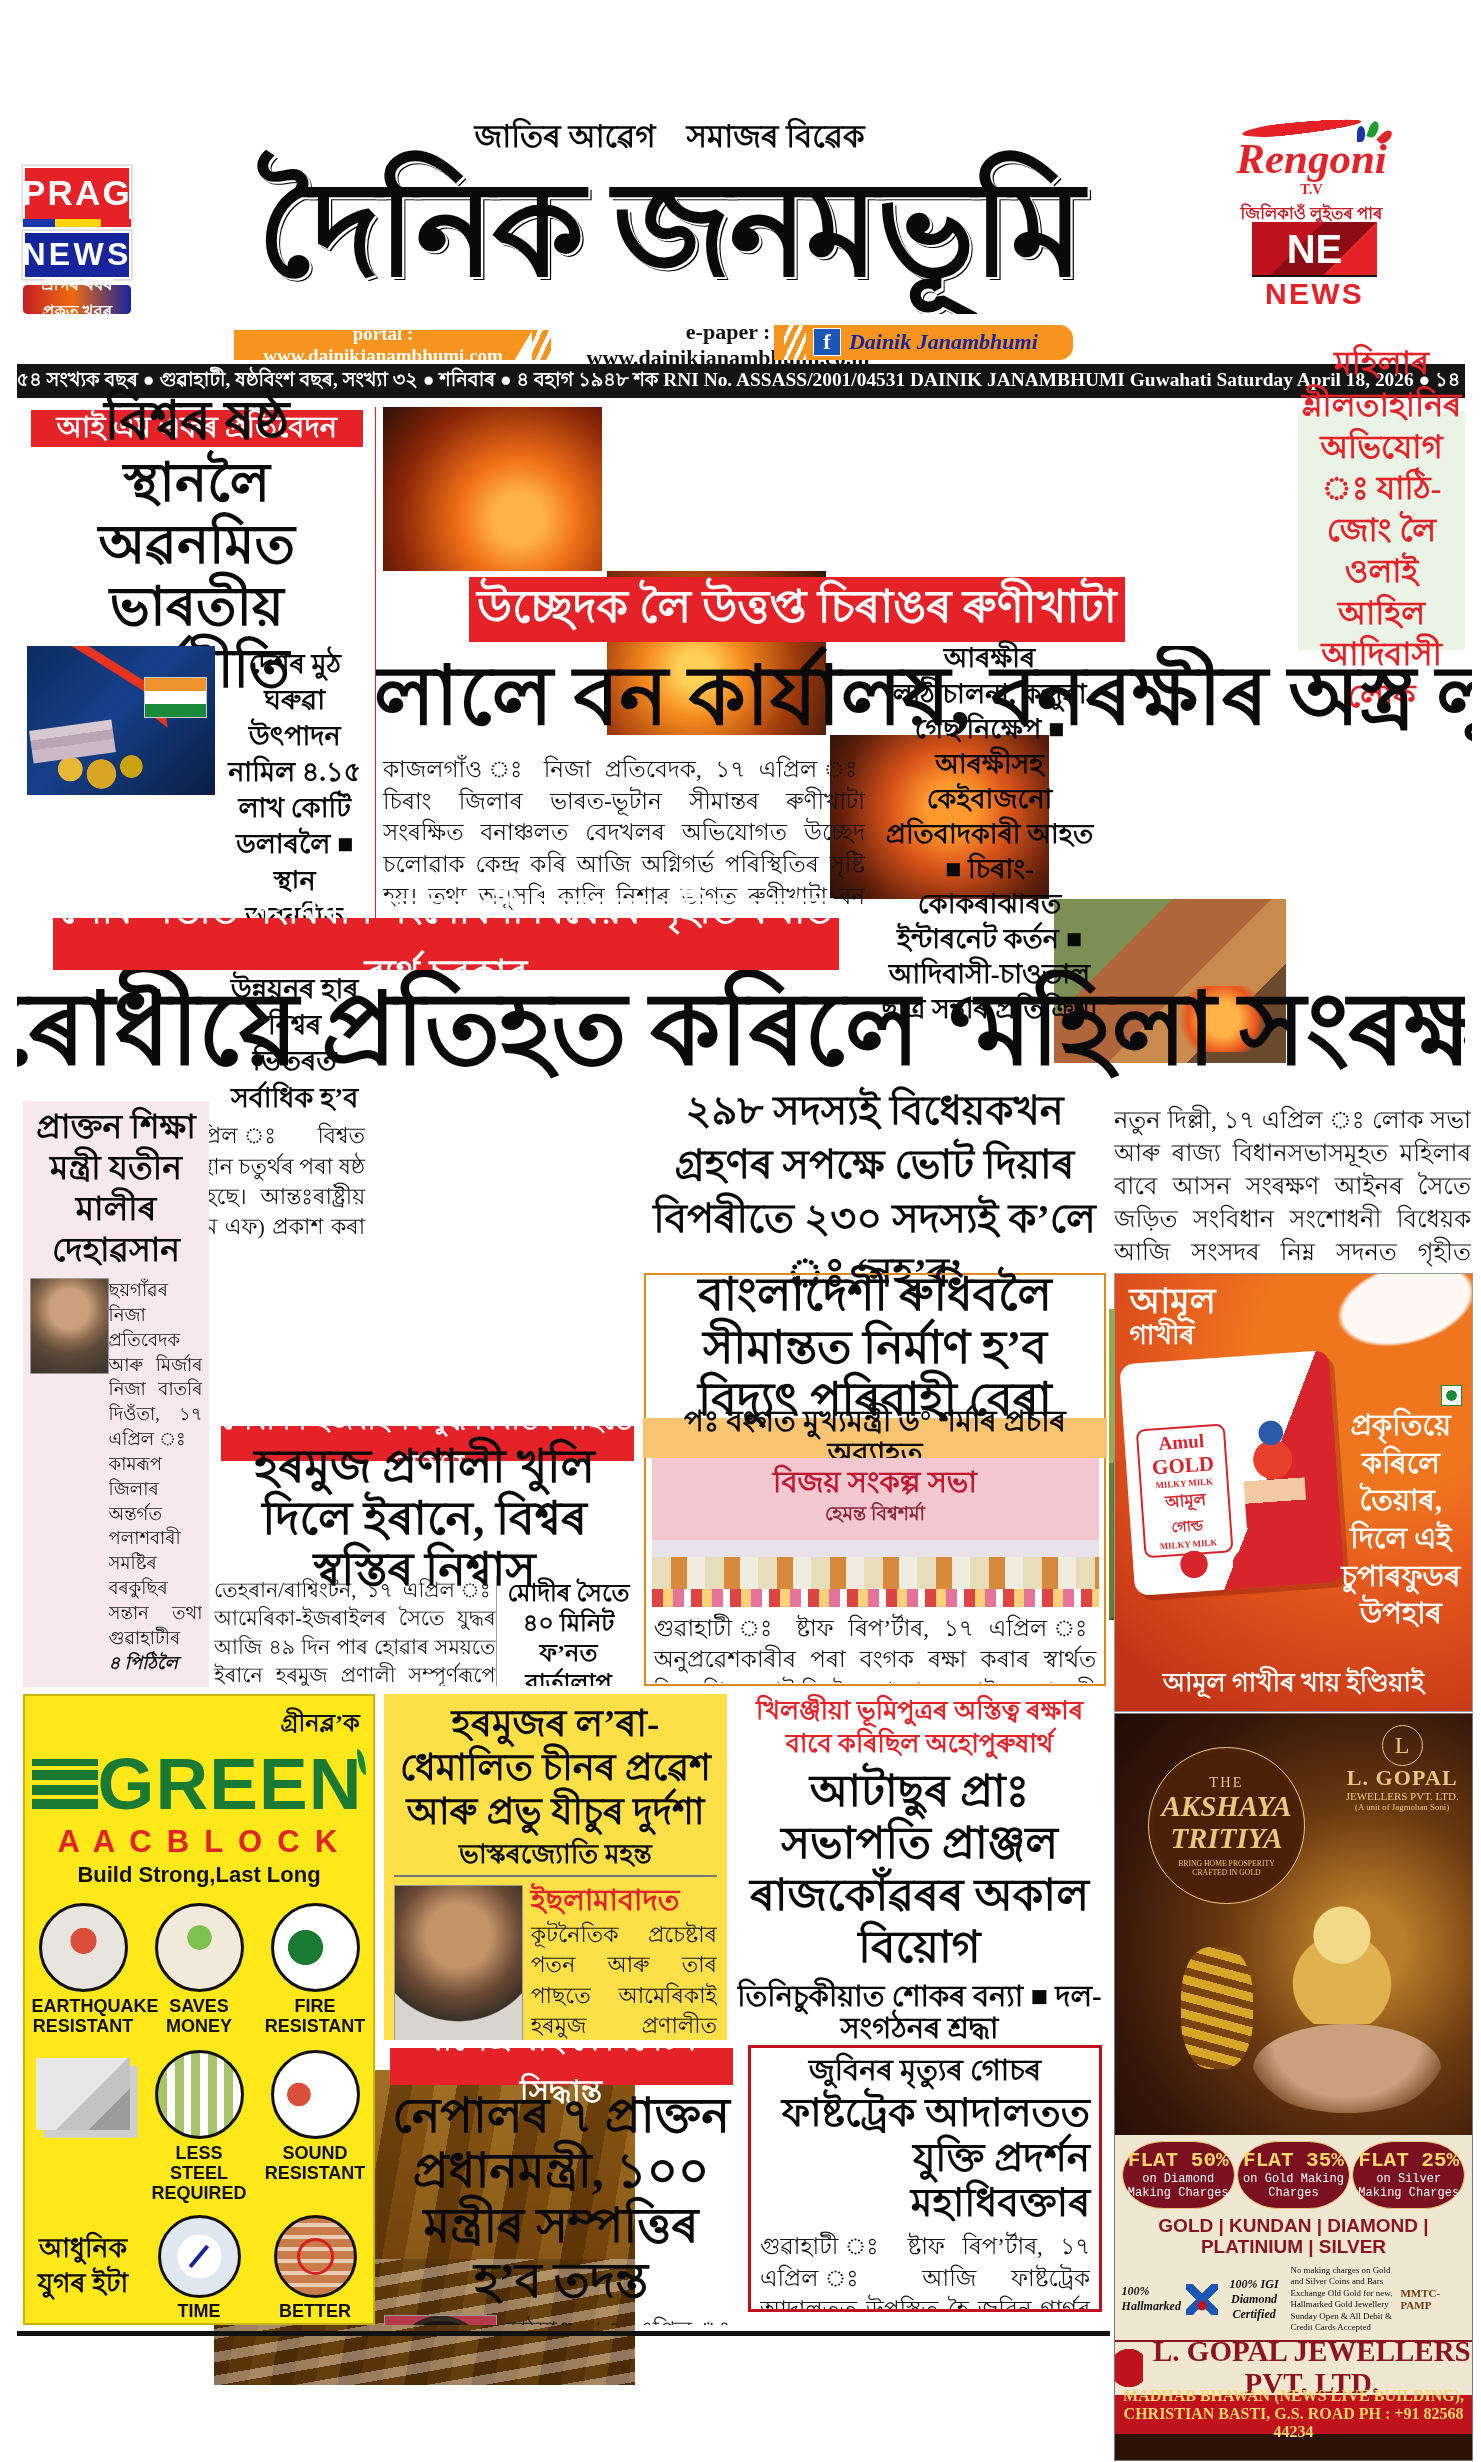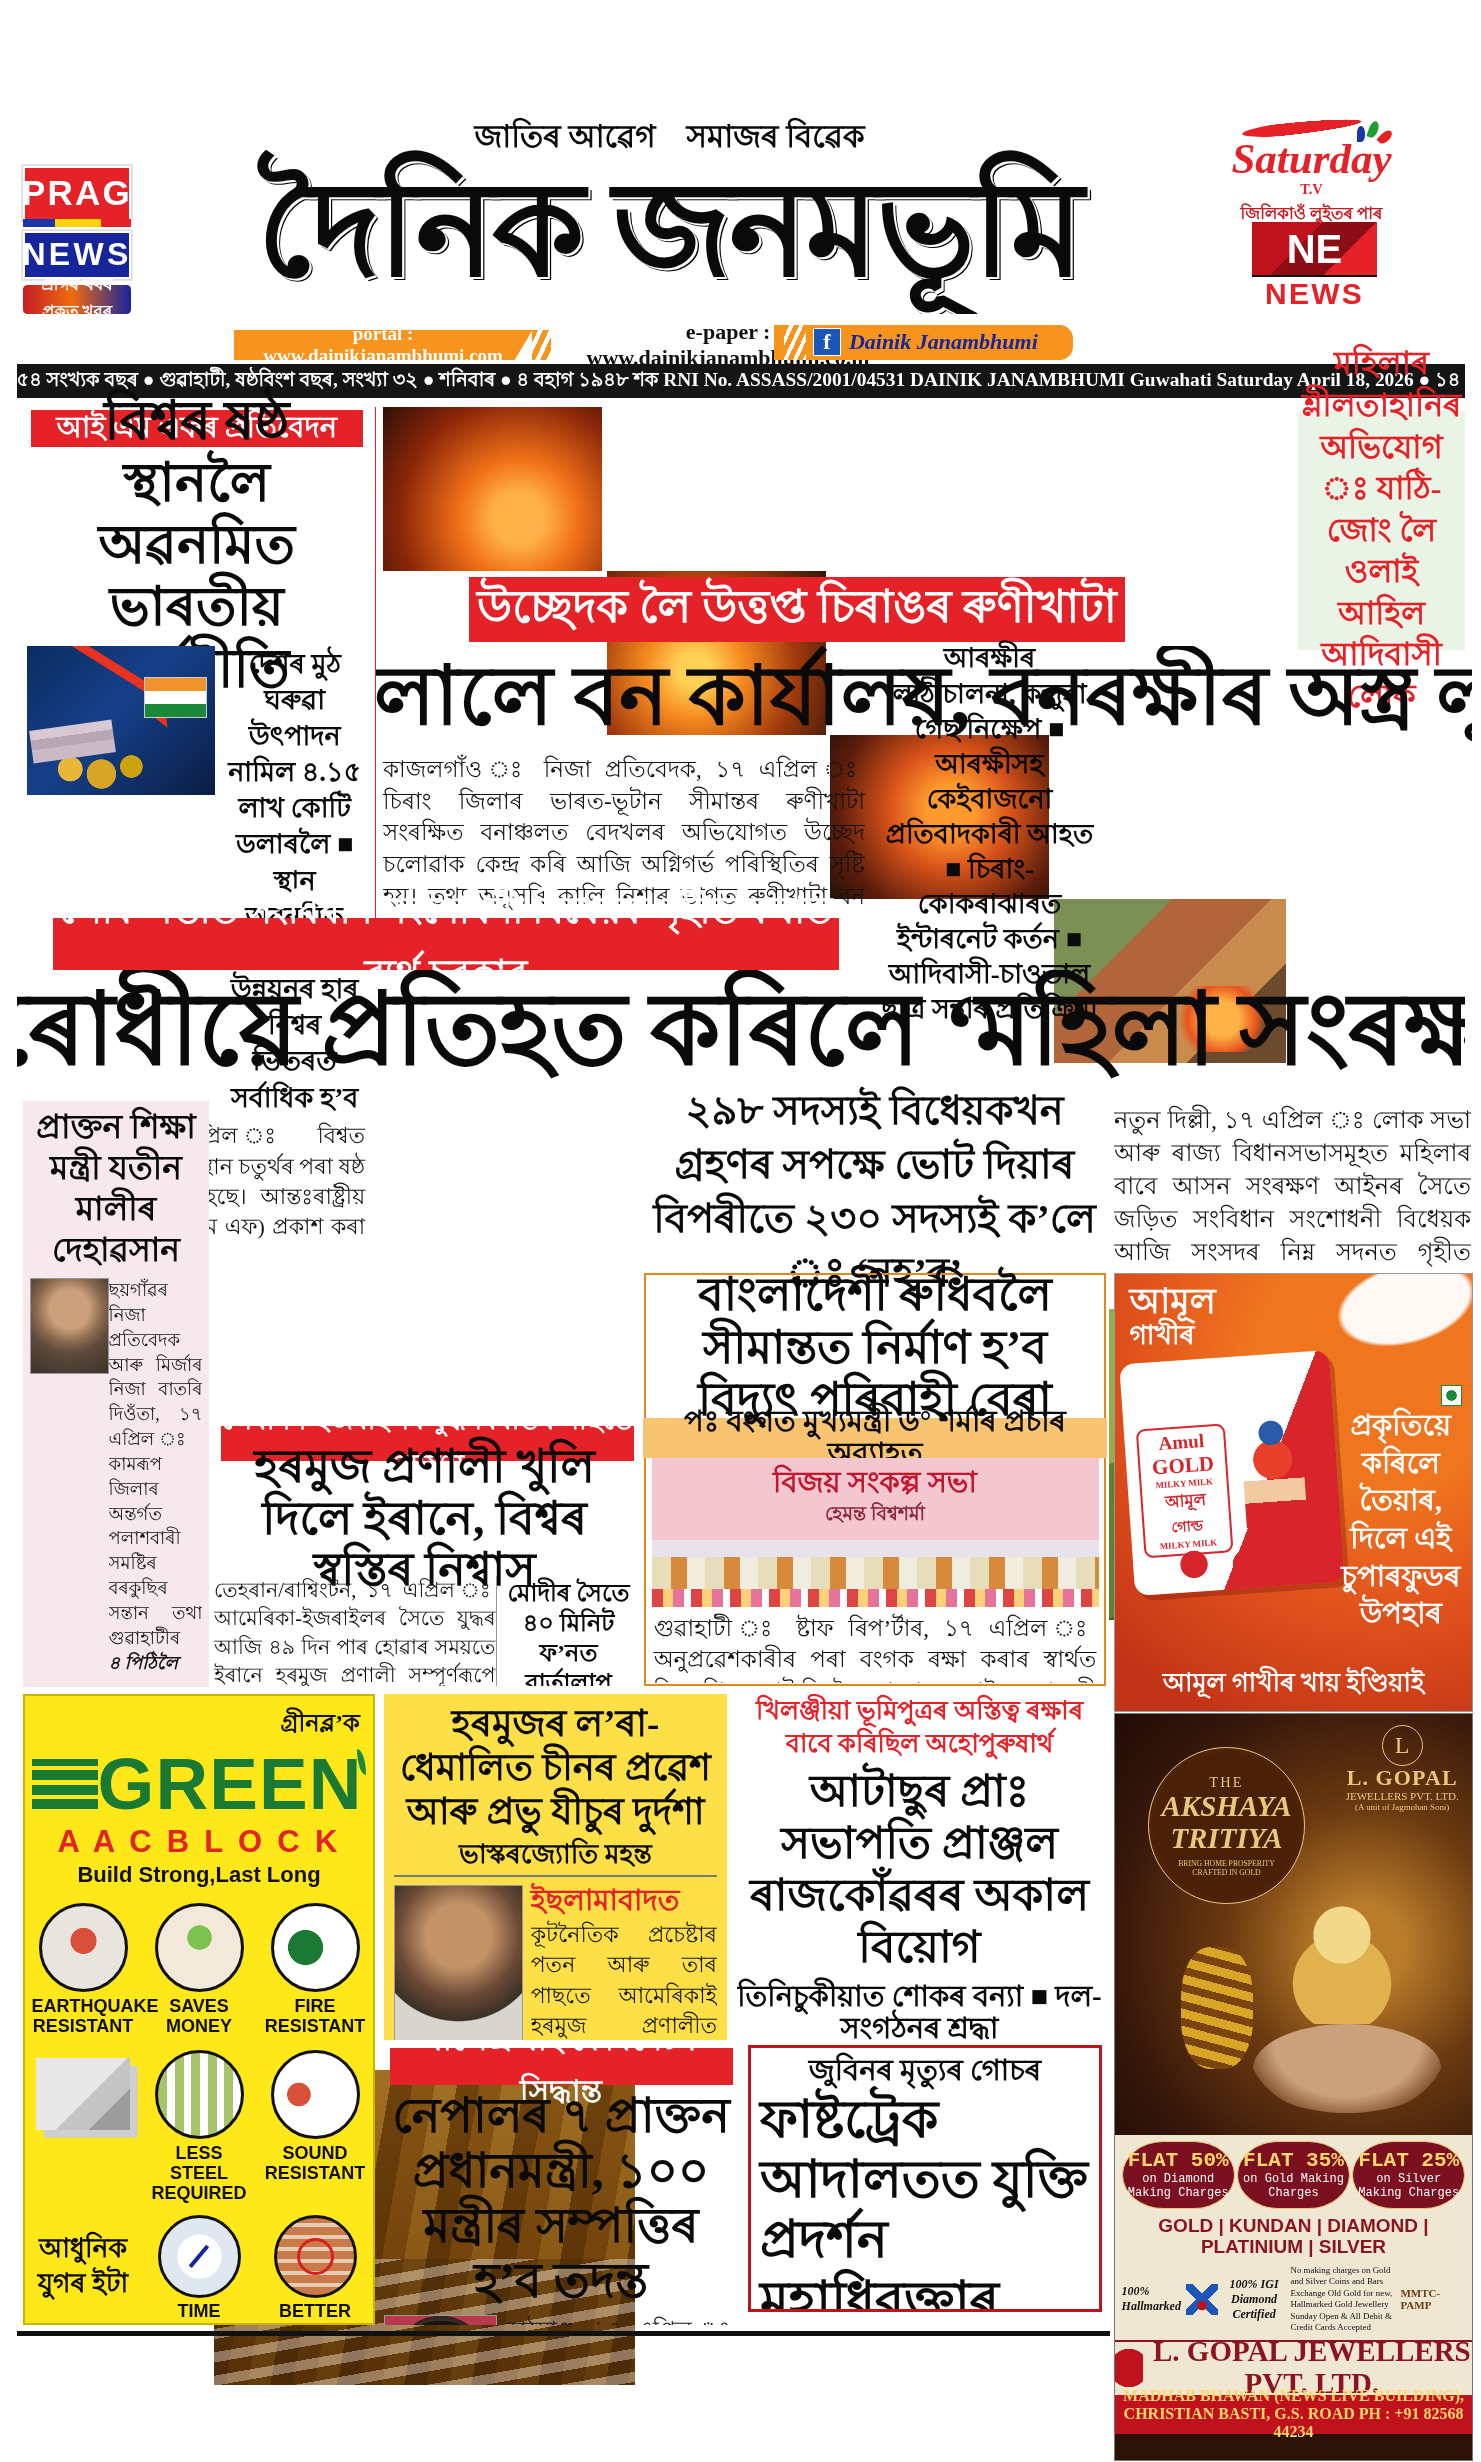--- a/index.html
+++ b/index.html
@@ -38,21 +38,21 @@
   <div class="abs ctr" style="left:210px;top:148px;width:919px;height:166px;overflow:hidden;">
     <span class="hd nowrap" style="font-size:132px;letter-spacing:-2.2px;text-shadow:2.2px 2.2px 0 #fff, 3.3px 3.3px 0 #000;">দৈনিক জনমভূমি</span>
   </div>
 
   <div class="abs" style="left:1231px;top:123px;width:161px;height:97px;text-align:center;">
     <span class="abs" style="left:11px;top:-3.3px;width:133px;height:14.4px;background:radial-gradient(ellipse at 30% 50%,#e42228 0 60%,transparent 61%);border-radius:50%;transform:rotate(-6deg);"></span>
     <span class="abs" style="right:26.6px;top:3.3px;width:8.9px;height:15.5px;background:#1a35a8;border-radius:50% 50% 50% 0;"></span>
     <span class="abs" style="right:14.4px;top:-2.2px;width:8.9px;height:16.6px;background:#1d9e33;border-radius:50% 50% 50% 0;transform:rotate(20deg);"></span>
     <span class="abs" style="right:2.2px;top:5.5px;width:8.9px;height:15.5px;background:#e42228;border-radius:50% 50% 50% 0;transform:rotate(45deg);"></span>
     <div style="padding-top:12px;">
-      <span class="hd" style="color:#e42228;font-size:43px;font-style:italic;">Saturday</span>
+      <span class="hd" style="color:#e42228;font-size:43px;font-style:italic;">Rengoni</span>
       <span class="hd" style="color:#e42228;font-size:14.4px;">T.V</span>
     </div>
     <div style="color:#c41e24;font-size:16.6px;font-weight:bold;margin-top:3.3px;">জিলিকাওঁ লুইতৰ পাৰ</div>
   </div>
 
   <div class="abs" style="left:1252px;top:222px;width:125px;height:89px;text-align:center;">
     <div class="ctr" style="height:53px;background:linear-gradient(135deg,#c0121c 0 40%,#8c0e14 40% 70%,#e42228 70%);border-bottom:2.8px solid #111;">
       <span class="hd" style="color:#fff;font-size:40px;font-family:'Liberation Sans',sans-serif;">NE</span>
     </div>
     <div class="hd" style="color:#e42228;font-size:30px;font-family:'Liberation Sans',sans-serif;letter-spacing:2.2px;">NEWS</div>
@@ -288,21 +288,21 @@
       </div>
       <div class="body-txt" style="font-size:22px;">
         <span>কাঠমাণ্ডু, ১৭ এপ্ৰিল ঃ ২০০৫ চনৰ পৰা ২০২৬ চনৰ ভিতৰত চৰকাৰী পদত থকা মন্ত্ৰী আৰু উচ্চ পৰ্যায়ৰ বিষয়াৰ সম্পত্তিৰ বিষয়ে তদন্ত কৰিবলৈ নেপাল চৰকাৰে এখন আয়োগ গঠন কৰে। এই আয়োগে ৭জন প্ৰাক্তন প্ৰধানমন্ত্ৰীকে ধৰি ১০০তকৈ অধিক মন্ত্ৰীৰ সম্পত্তিৰ</span>
         
       </div>
     </div>
   </div>
 
   <div class="abs" style="left:748px;top:2045px;width:354px;height:267px;border:3.3px solid #c0121c;padding:6.6px 8.9px;box-sizing:border-box;overflow:hidden;">
     <div class="ctr hd" style="font-size:29px;">জুবিনৰ মৃত্যুৰ গোচৰ</div>
-    <div class="ctr hd" style="font-size:52px;line-height:1.16;text-align:left;margin-top:3.3px;">ফাষ্টট্ৰেক আদালতত যুক্তি প্ৰদৰ্শন মহাধিবক্তাৰ</div>
+    <div class="ctr hd" style="font-size:39px;line-height:1.16;text-align:right;margin-top:3.3px;">ফাষ্টট্ৰেক আদালতত যুক্তি প্ৰদৰ্শন মহাধিবক্তাৰ</div>
     <div class="body-txt" style="font-size:23px;margin-top:5.5px;">
       <span>গুৱাহাটী ঃ ষ্টাফ ৰিপ’ৰ্টাৰ, ১৭ এপ্ৰিল ঃ আজি ফাষ্টট্ৰেক আদালতত উপস্থিত হৈ জুবিন গাৰ্গৰ হত্যাৰ গোচৰত ৰাজ্য চৰকাৰৰ হৈ যুক্তি প্ৰদৰ্শন কৰে ৰাজ্যৰ মহাধিবক্তা</span>
       
     </div>
   </div>
 
   <div class="abs" style="left:1114px;top:1713px;width:357px;height:746px;background:#2c1206;overflow:hidden;border:1.7px solid #777;">
     <div class="photo" style="height:421px;background:radial-gradient(circle at 70% 55%,#b97c2a 0 12%,#6b3a10 40%,#35160a 75%,#200c04);">
       <div class="abs" style="right:13.3px;top:11px;text-align:center;">
         <span style="display:inline-block;width:39px;height:39px;border:1.7px solid #e7c87d;border-radius:50%;color:#e7c87d;font-size:24px;line-height:39px;">L</span>

